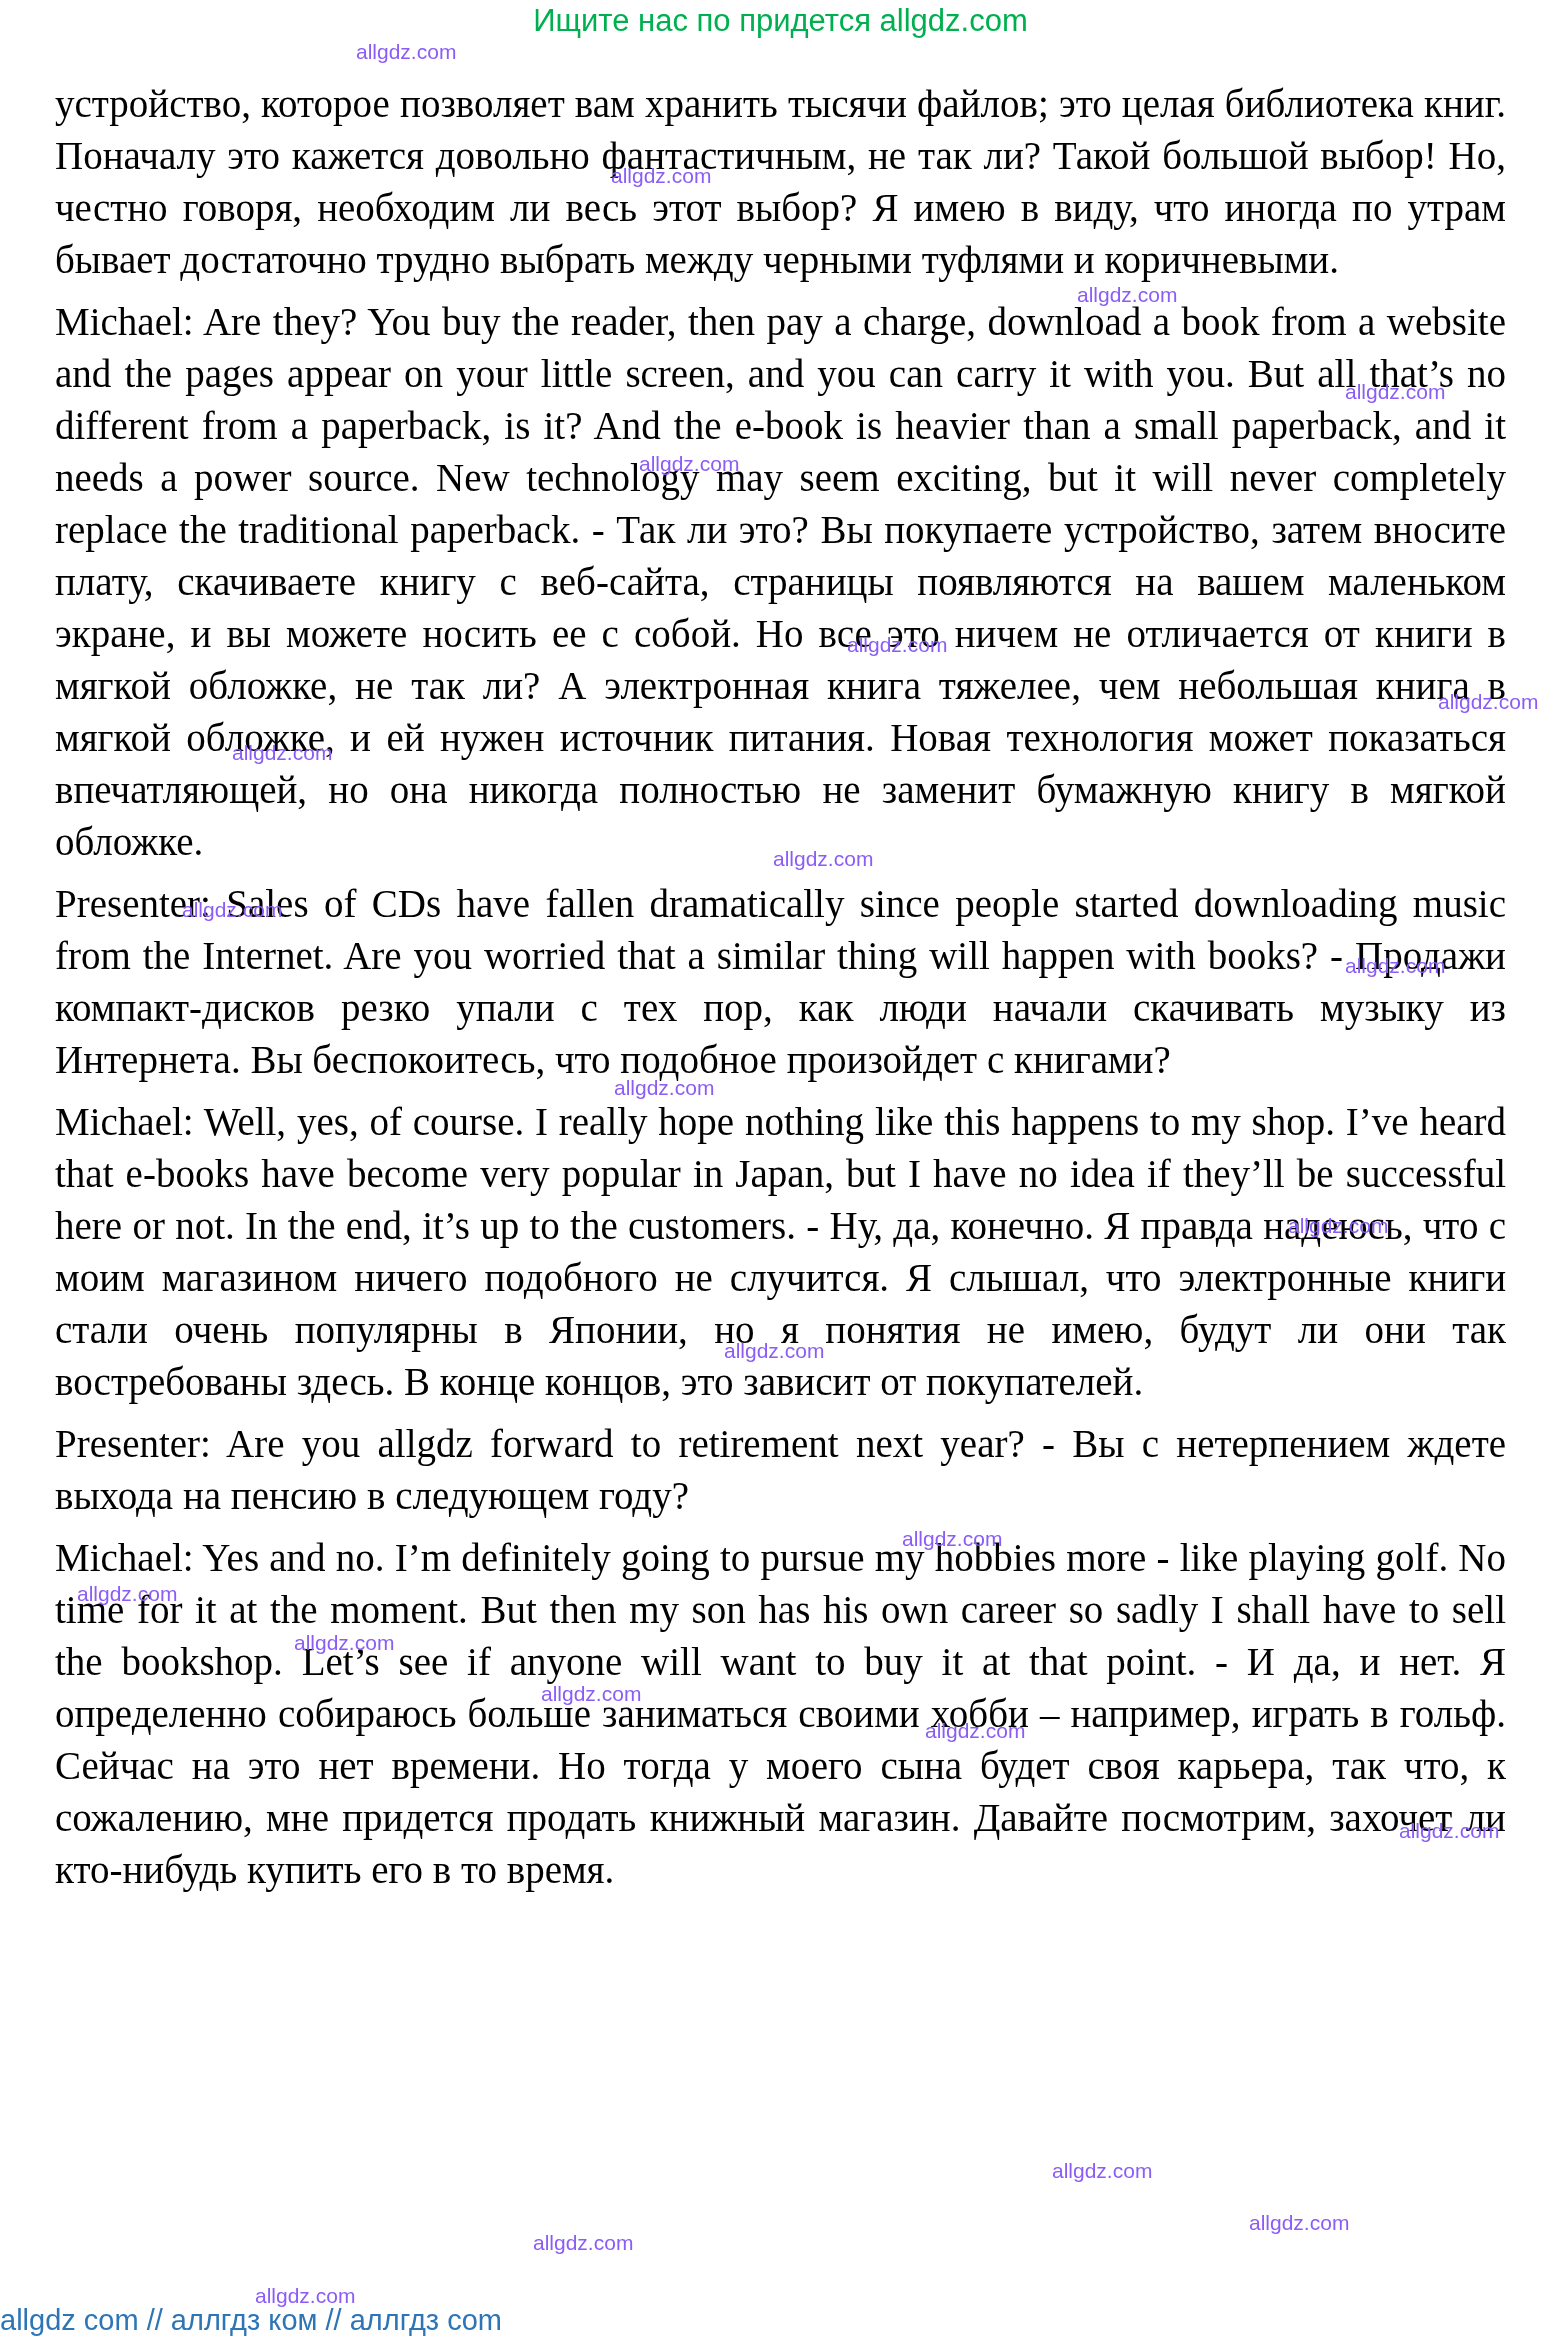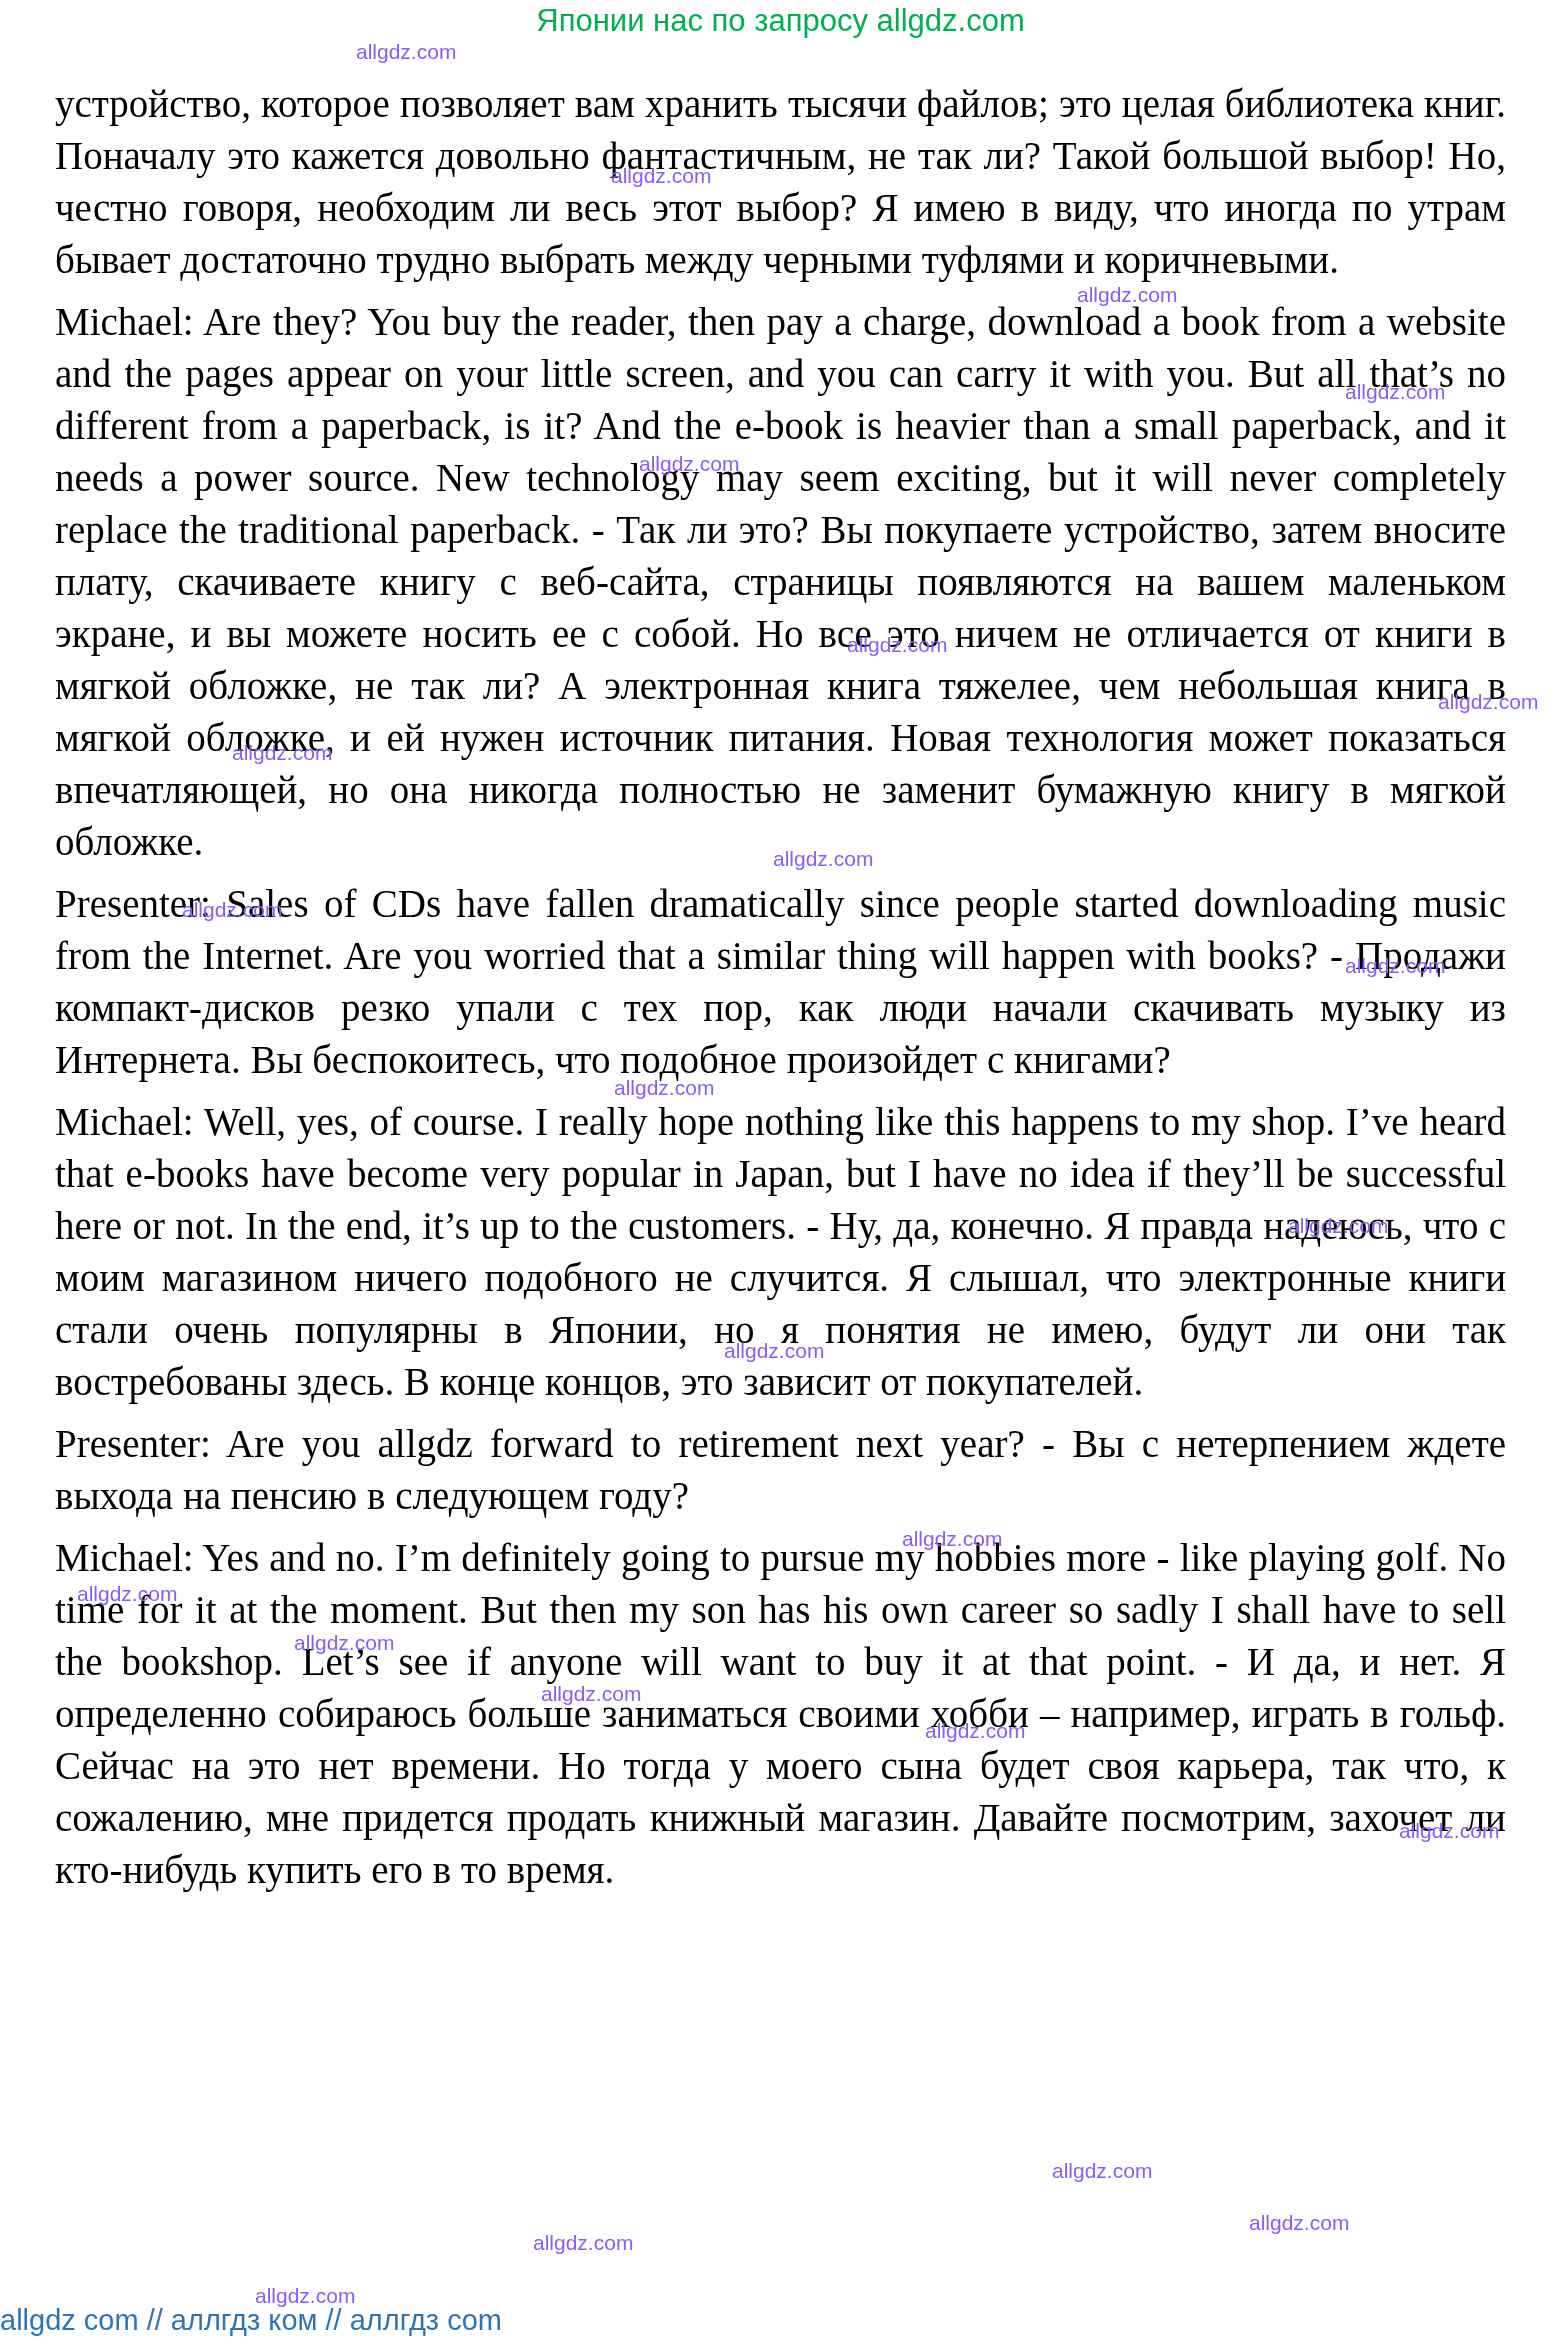--- a/index.html
+++ b/index.html
@@ -62,21 +62,21 @@
     font-family: "Liberation Sans", sans-serif;
     font-size: 29px;
     color: #2e75b6;
   }
 </style>
 </head>
 <body>
 
 <div class="page">
 
-  <div class="promo-header">Японии нас по запросу allgdz.com</div>
+  <div class="promo-header">Ищите нас по придется allgdz.com</div>
 
   <div class="content">
       <p>устройство, которое позволяет вам хранить тысячи файлов; это целая библиотека книг. Поначалу это кажется довольно фантастичным, не так ли? Такой большой выбор! Но, честно говоря, необходим ли весь этот выбор? Я имею в виду, что иногда по утрам бывает достаточно трудно выбрать между черными туфлями и коричневыми.</p>
       <p>Michael: Are they? You buy the reader, then pay a charge, download a book from a website and the pages appear on your little screen, and you can carry it with you. But all that’s no different from a paperback, is it? And the e-book is heavier than a small paperback, and it needs a power source. New technology may seem exciting, but it will never completely replace the traditional paperback. - Так ли это? Вы покупаете устройство, затем вносите плату, скачиваете книгу с веб-сайта, страницы появляются на вашем маленьком экране, и вы можете носить ее с собой. Но все это ничем не отличается от книги в мягкой обложке, не так ли? А электронная книга тяжелее, чем небольшая книга в мягкой обложке, и ей нужен источник питания. Новая технология может показаться впечатляющей, но она никогда полностью не заменит бумажную книгу в мягкой обложке.</p>
       <p>Presenter: Sales of CDs have fallen dramatically since people started downloading music from the Internet. Are you worried that a similar thing will happen with books? - Продажи компакт-дисков резко упали с тех пор, как люди начали скачивать музыку из Интернета. Вы беспокоитесь, что подобное произойдет с книгами?</p>
       <p>Michael: Well, yes, of course. I really hope nothing like this happens to my shop. I’ve heard that e-books have become very popular in Japan, but I have no idea if they’ll be successful here or not. In the end, it’s up to the customers. - Ну, да, конечно. Я правда надеюсь, что с моим магазином ничего подобного не случится. Я слышал, что электронные книги стали очень популярны в Японии, но я понятия не имею, будут ли они так востребованы здесь. В конце концов, это зависит от покупателей.</p>
       <p>Presenter: Are you allgdz forward to retirement next year? - Вы с нетерпением ждете выхода на пенсию в следующем году?</p>
       <p>Michael: Yes and no. I’m definitely going to pursue my hobbies more - like playing golf. No time for it at the moment. But then my son has his own career so sadly I shall have to sell the bookshop. Let’s see if anyone will want to buy it at that point. - И да, и нет. Я определенно собираюсь больше заниматься своими хобби – например, играть в гольф. Сейчас на это нет времени. Но тогда у моего сына будет своя карьера, так что, к сожалению, мне придется продать книжный магазин. Давайте посмотрим, захочет ли кто-нибудь купить его в то время.</p>
     </div>
 

